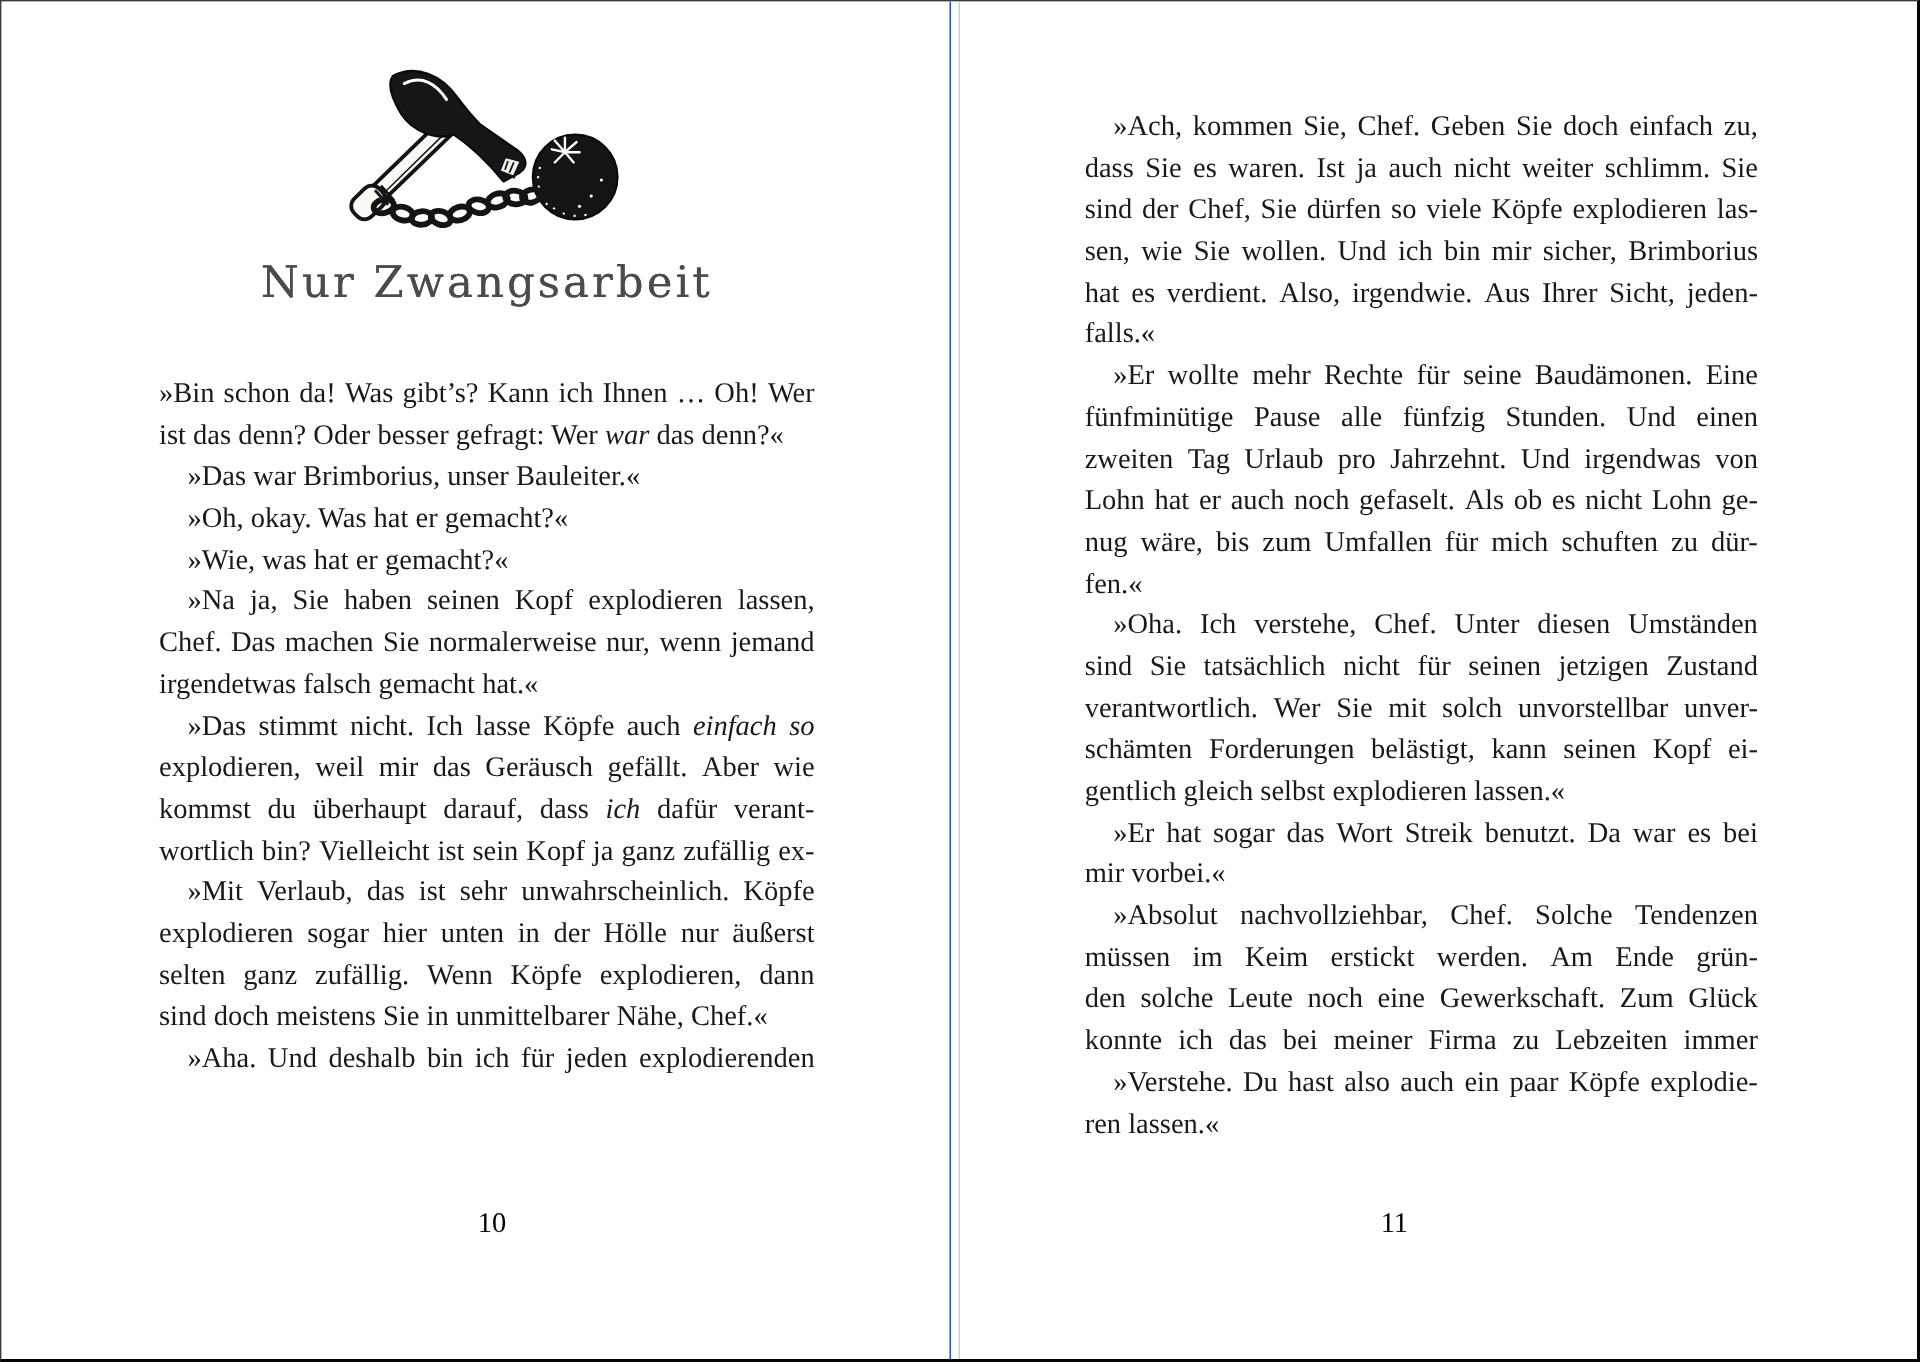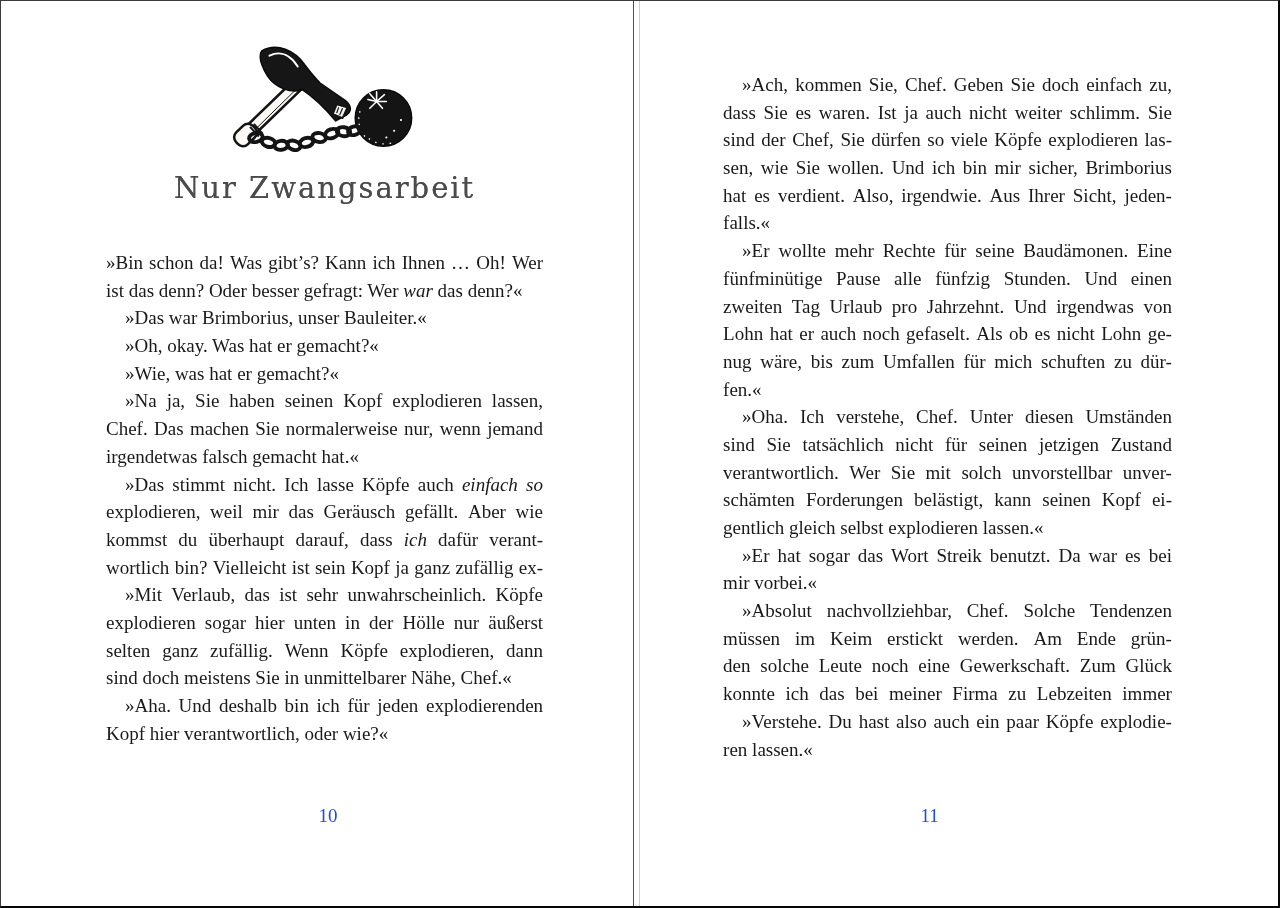--- a/index.html
+++ b/index.html
@@ -79,21 +79,21 @@
   }
   .line-last { text-align: left; }
   .line-indent { padding-left: 19px; }
   .w { white-space: nowrap; }
   .it { font-style: italic; }
   .page-number {
     position: absolute;
     top: 804px;
     font-size: 19px;
     text-align: center;
-    color: #1d4ed8;
+    color: #000000;
   }
   .page-left .page-number { left: 105px; width: 444px; }
   .page-right .page-number { left: 75px; width: 441px; }
 </style>
 </head>
 <body>
 
 <div class="spread">
 
   <div class="page page-left">
@@ -282,21 +282,20 @@
           <div class="line line-just line-indent">
             <span class="w">»Aha.</span>
             <span class="w">Und</span>
             <span class="w">deshalb</span>
             <span class="w">bin</span>
             <span class="w">ich</span>
             <span class="w">für</span>
             <span class="w">jeden</span>
             <span class="w">explodierenden</span>
           </div>
-          <div class="line line-last">Kopf hier verantwortlich, oder wie?«</div>
         </div>
       </div>
 
     <div class="page-number">10</div>
   </div>
 
   <div class="page page-right">
 
     <div class="body-text">
         <div class="paragraph">

